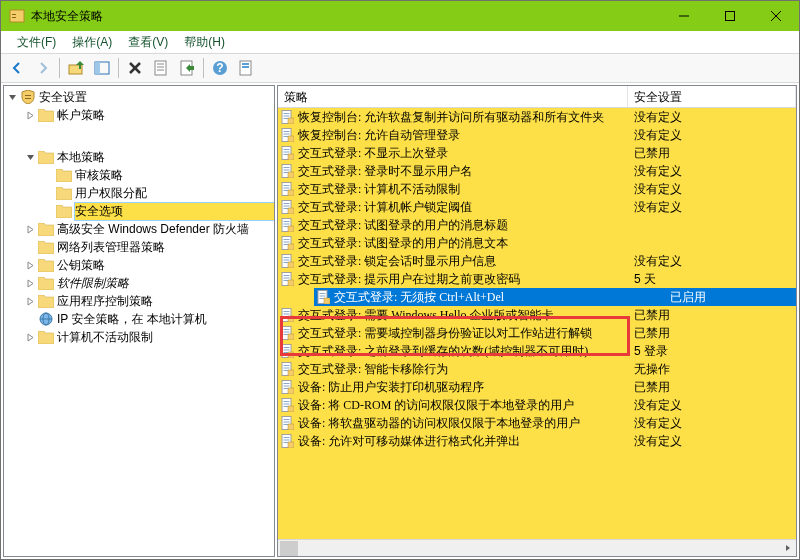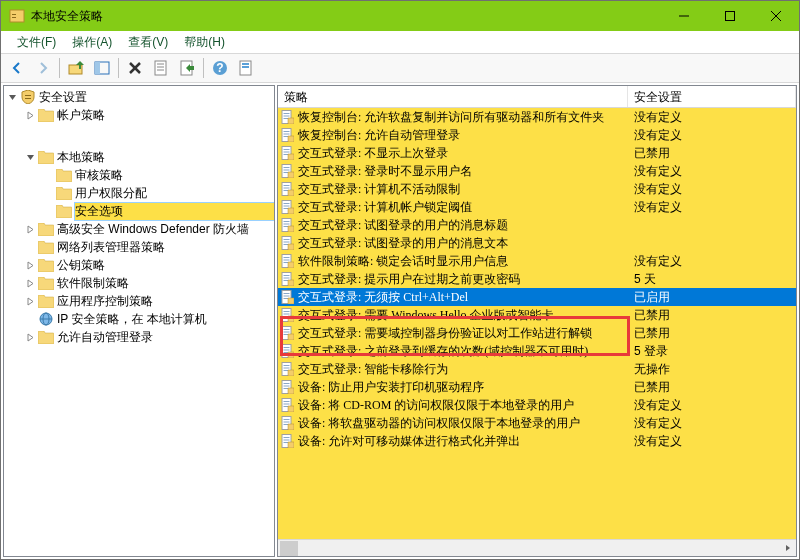--- a/index.html
+++ b/index.html
@@ -27,21 +27,21 @@
 .tree-row.selected .tree-label{background:#fde047;outline:1px solid #99d1ff;}
 .list-header{display:flex;height:22px;border-bottom:1px solid #d8d8d8;background:#fff;flex-shrink:0;}
 .col-h{padding:3px 6px;border-right:1px solid #e5e5e5;color:#000;}
 .col-policy{width:350px;}
 .col-setting{flex:1;}
 .list-body{flex:1;overflow:auto;}
 .list-row{display:flex;height:18px;align-items:center;}
 .list-row .cell-icon{width:18px;height:16px;display:flex;align-items:center;justify-content:center;flex-shrink:0;}
 .list-row .cell-policy{width:332px;padding:0 2px;white-space:nowrap;overflow:hidden;text-overflow:ellipsis;font-family:Liberation Serif, serif;}
 .list-row .cell-setting{flex:1;padding:0 6px;white-space:nowrap;overflow:hidden;}
-.list-row.selected-row{background:#0078d7;color:#fff;}
+.list-row.selected-row{background:#0078d7;color:#fff;margin-left:36px;}
 .list-row.selected-row .cell-icon svg .pg{fill:#fff;}
 .highlight-box{position:absolute;border:3px solid #e83a3a;pointer-events:none;top:230px;left:2px;width:350px;height:40px;}
 .hscroll{height:17px;background:#f0f0f0;border-top:1px solid #d8d8d8;display:flex;align-items:center;}
 .hscroll .thumb{height:15px;width:18px;background:#cdcdcd;margin-left:2px;}
 .hscroll .end{margin-left:auto;width:17px;height:17px;display:flex;align-items:center;justify-content:center;}
 </style>
 </head>
 <body>
 
 <div class="titlebar">
@@ -241,21 +241,21 @@
               <path d="M2 1 L7 4.5 L2 8 Z" fill="none" stroke="#888"></path>
             </svg>
           </span>
           <span class="tree-icon">
             <svg width="16" height="13" viewBox="0 0 16 13">
               <path d="M0 2 L0 12 Q0 13 1 13 L15 13 Q16 13 16 12 L16 3 Q16 2 15 2 L7 2 L6 0 L1 0 Q0 0 0 1 Z" fill="#f7d87a" stroke="#caa43a" stroke-width="0.5"></path>
             </svg>
           </span>
           <span class="tree-label">公钥策略</span>
         </div>
-        <div class="tree-row" style="padding-left: 18px;">
+        <div class="tree-row" style="padding-left: 18px; font-style: italic;">
           <span class="expander">
             <svg viewBox="0 0 9 9">
               <path d="M2 1 L7 4.5 L2 8 Z" fill="none" stroke="#888"></path>
             </svg>
           </span>
           <span class="tree-icon">
             <svg width="16" height="13" viewBox="0 0 16 13">
               <path d="M0 2 L0 12 Q0 13 1 13 L15 13 Q16 13 16 12 L16 3 Q16 2 15 2 L7 2 L6 0 L1 0 Q0 0 0 1 Z" fill="#f7d87a" stroke="#caa43a" stroke-width="0.5"></path>
             </svg>
           </span>
@@ -289,21 +289,21 @@
           <span class="expander">
             <svg viewBox="0 0 9 9">
               <path d="M2 1 L7 4.5 L2 8 Z" fill="none" stroke="#888"></path>
             </svg>
           </span>
           <span class="tree-icon">
             <svg width="16" height="13" viewBox="0 0 16 13">
               <path d="M0 2 L0 12 Q0 13 1 13 L15 13 Q16 13 16 12 L16 3 Q16 2 15 2 L7 2 L6 0 L1 0 Q0 0 0 1 Z" fill="#f7d87a" stroke="#caa43a" stroke-width="0.5"></path>
             </svg>
           </span>
-          <span class="tree-label">允许自动管理登录</span>
+          <span class="tree-label">计算机不活动限制</span>
         </div>
       </div>
   </div>
 
   <div class="list-panel">
     <div class="list-header">
       <div class="col-h col-policy">策略</div>
       <div class="col-h col-setting">安全设置</div>
     </div>
     <div class="list-body" id="list-body">
@@ -414,21 +414,21 @@
         <div class="list-row">
           <span class="cell-icon">
             <svg width="14" height="14" viewBox="0 0 14 14">
               <rect class="pg" x="2" y="0.5" width="9" height="13" fill="#fff" stroke="#a0a0a0"></rect>
               <rect x="3.5" y="3" width="6" height="1" fill="#8aa8c8"></rect>
               <rect x="3.5" y="5.5" width="6" height="1" fill="#8aa8c8"></rect>
               <rect x="3.5" y="8" width="6" height="1" fill="#8aa8c8"></rect>
               <path d="M8 8 L14 8 L14 14 L8 14 Z" fill="#f4cd6a" stroke="#b08a2a" stroke-width="0.5"></path>
             </svg>
           </span>
-          <span class="cell-policy">软件限制策略: 锁定会话时显示用户信息</span>
+          <span class="cell-policy">交互式登录: 锁定会话时显示用户信息</span>
           <span class="cell-setting">没有定义</span>
         </div>
         <div class="list-row">
           <span class="cell-icon">
             <svg width="14" height="14" viewBox="0 0 14 14">
               <rect class="pg" x="2" y="0.5" width="9" height="13" fill="#fff" stroke="#a0a0a0"></rect>
               <rect x="3.5" y="3" width="6" height="1" fill="#8aa8c8"></rect>
               <rect x="3.5" y="5.5" width="6" height="1" fill="#8aa8c8"></rect>
               <rect x="3.5" y="8" width="6" height="1" fill="#8aa8c8"></rect>
               <path d="M8 8 L14 8 L14 14 L8 14 Z" fill="#f4cd6a" stroke="#b08a2a" stroke-width="0.5"></path>

